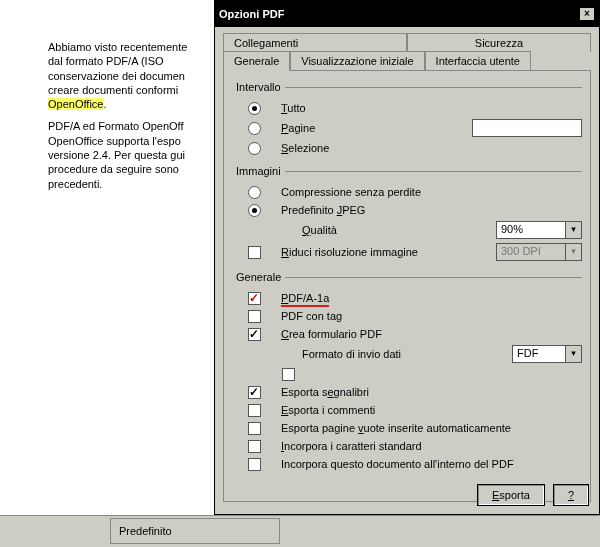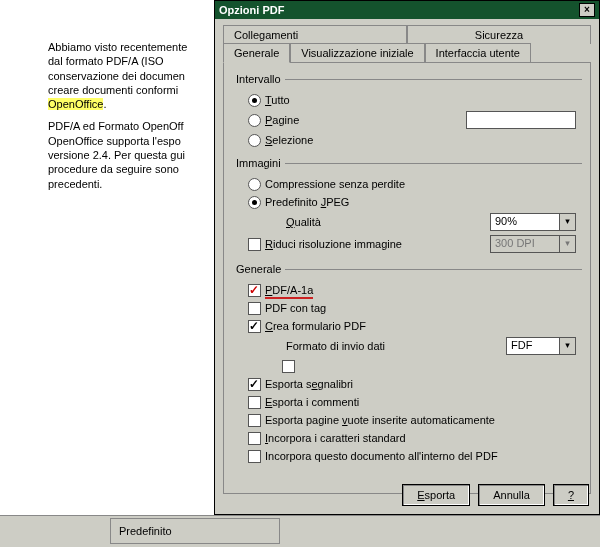--- a/index.html
+++ b/index.html
@@ -4,47 +4,47 @@
 <style>
 *{box-sizing:border-box;margin:0;padding:0;font-family:Arial,Helvetica,sans-serif;font-size:11px}
 body{background:#fff;width:600px;height:547px;position:relative;overflow:hidden}
 .doc{position:absolute;left:0;top:0;width:220px;height:467px;background:#fff;padding:40px 0 0 48px;color:#000;line-height:1.3}
 .doc p{margin-bottom:8px}
 .doc .hl{background:#ffff66}
 .doc b{font-weight:normal}
 .status{position:absolute;left:0;bottom:0;width:600px;height:32px;background:#cdcdc5;border-top:1px solid #888}
 .status-cell{position:absolute;left:110px;top:2px;height:26px;width:170px;border:1px solid #888;background:#cdcdc5;padding:6px 8px}
 .dialog{position:absolute;left:214px;top:0;width:386px;height:515px;background:#cdcdc5;border:1px solid #000}
-.titlebar{height:18px;background:#14532d;color:#fff;display:flex;align-items:center;padding:0 4px;font-weight:bold}
+.titlebar{height:26px;background:#000000;color:#fff;display:flex;align-items:center;padding:0 4px;font-weight:bold}
 .titlebar .t{flex:1}
 .closex{width:16px;height:14px;background:#cdcdc5;border:1px solid #000;color:#000;text-align:center;line-height:12px;font-weight:bold;font-size:10px}
 .tabs{padding:6px 8px 0 8px}
 .tabrow{display:flex;gap:0}
 .tab{border:1px solid #888;border-bottom:none;padding:3px 10px;background:#cdcdc5;position:relative;cursor:pointer}
 .tabrow2{margin-top:-1px}
 .tab.active{background:#cdcdc5;border-bottom:1px solid #cdcdc5;z-index:2;font-weight:normal}
 .tabpanel{border:1px solid #888;margin:0 8px;padding:6px 8px 8px 8px;height:432px;background:#cdcdc5;position:relative;top:-1px}
 fieldset{border:1px solid #888;border-right:none;border-bottom:none;border-left:none;margin:4px 0 6px 0;padding:6px 0 2px 0}
 legend{padding:0 4px;color:#000}
 .row{display:flex;align-items:center;padding:2px 0 2px 16px;min-height:18px}
-.row label{margin-left:4px}
+.row label{margin-left:20px}
 .u{text-decoration:underline}
 .radio,.chk{width:13px;height:13px;border:1px solid #555;background:#fff;display:inline-block;position:relative;flex-shrink:0}
 .radio{border-radius:50%}
 .radio.sel::after{content:"";position:absolute;left:3px;top:3px;width:5px;height:5px;background:#000;border-radius:50%}
 .chk.sel::after{content:"✓";position:absolute;left:0;top:-2px;font-size:12px;font-weight:bold}
 .chk.red.sel::after{color:#cc0000}
 .red-label{color:#000;border-bottom:2px solid #cc2222;padding-bottom:1px}
 .indent{padding-left:50px}
 .txtfield{width:110px;height:18px;border:1px solid #555;background:#fff}
 .combo{display:inline-flex;width:86px;height:18px;border:1px solid #555;background:#fff}
 .combo.dis{background:#cdcdc5;color:#777}
 .combo span{flex:1;padding:1px 4px}
 .combo .arr{width:16px;border-left:1px solid #555;background:#cdcdc5;text-align:center;line-height:14px;font-size:9px}
-.rt{margin-left:auto;margin-right:6px}
+.rt{margin-left:auto;margin-right:0}
 .btnbar{position:absolute;right:10px;bottom:8px;display:flex;gap:8px}
 .btn{border:1px solid #000;background:#cdcdc5;padding:4px 14px;box-shadow:1px 1px 0 #888 inset,-1px -1px 0 #fff inset;cursor:pointer}
 </style>
 </head>
 <body>
 
 <div class="doc">
   <p>
     <span>Abbiamo visto recentemente</span><br>
     <span>dal formato </span><b>PDF/A (ISO</b><br>
@@ -173,16 +173,15 @@
       </div>
       <div class="row">
         <span class="chk"></span>
         <label>Incorpora questo documento all'interno del PDF</label>
       </div>
     </fieldset>
   </div>
 
   <div class="btnbar">
     <div class="btn"><span class="u">E</span><span>sporta</span></div>
-    <div class="btn"><span>Annulla</span></div>
     <div class="btn"><span class="u">?</span></div>
   </div>
 </div>
 
 </body></html>

